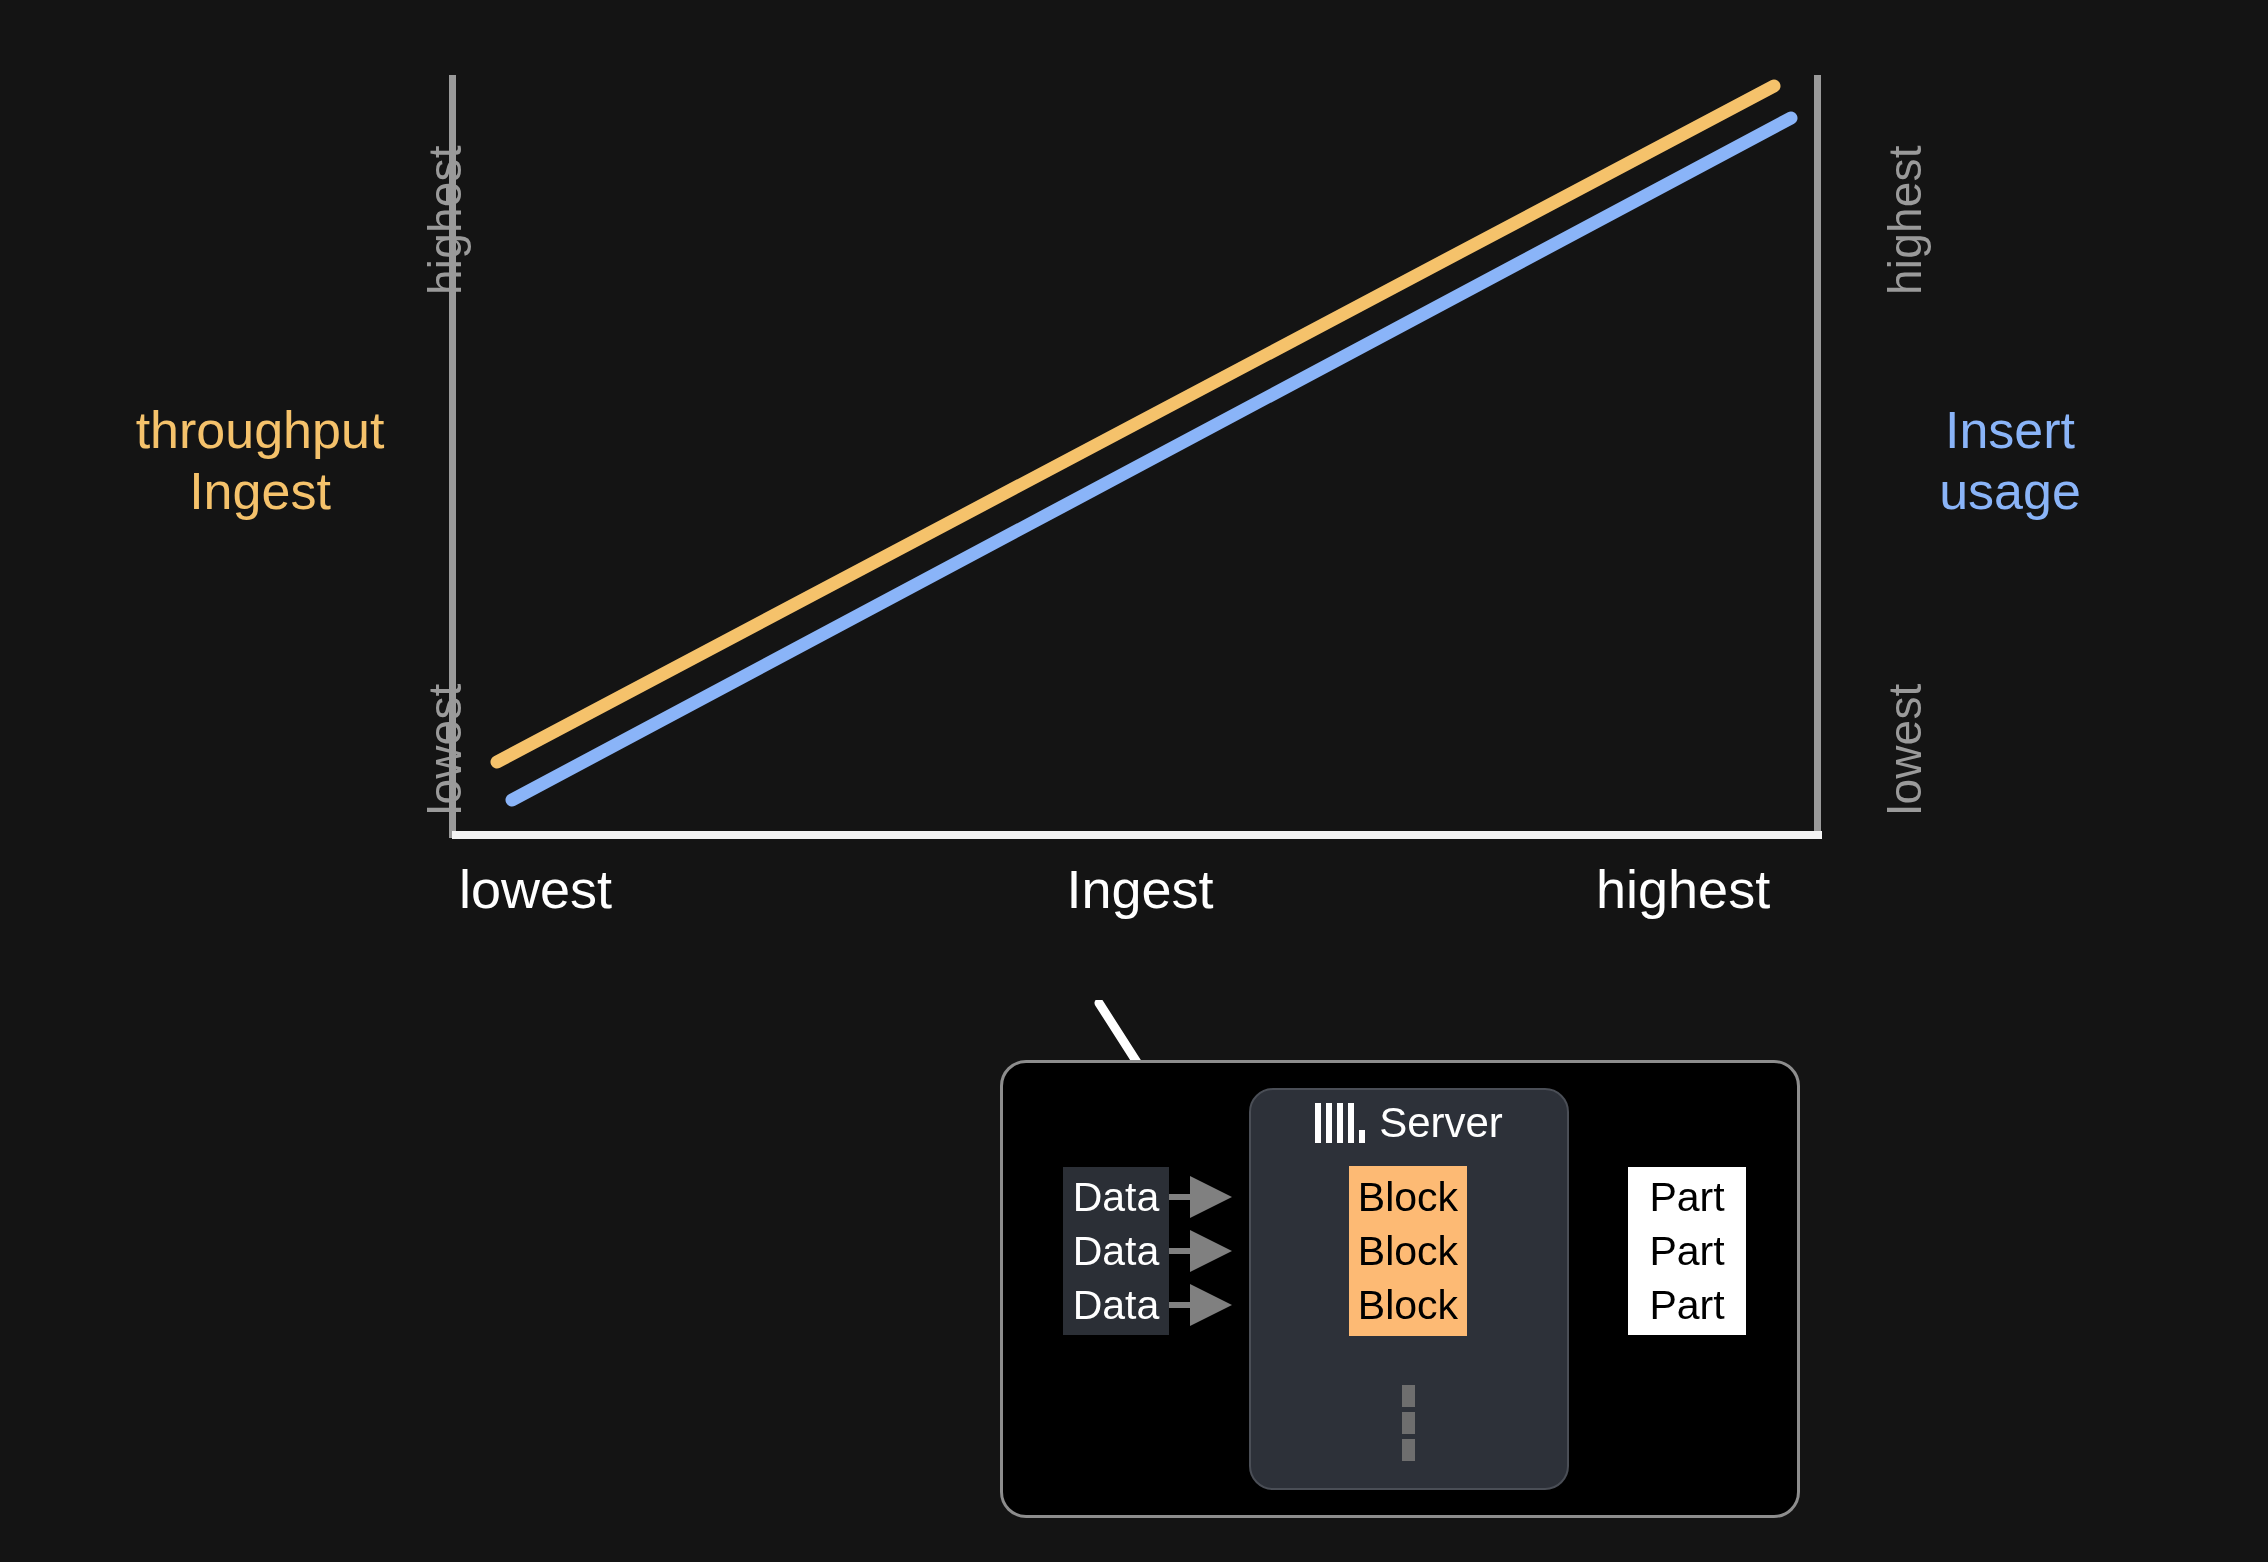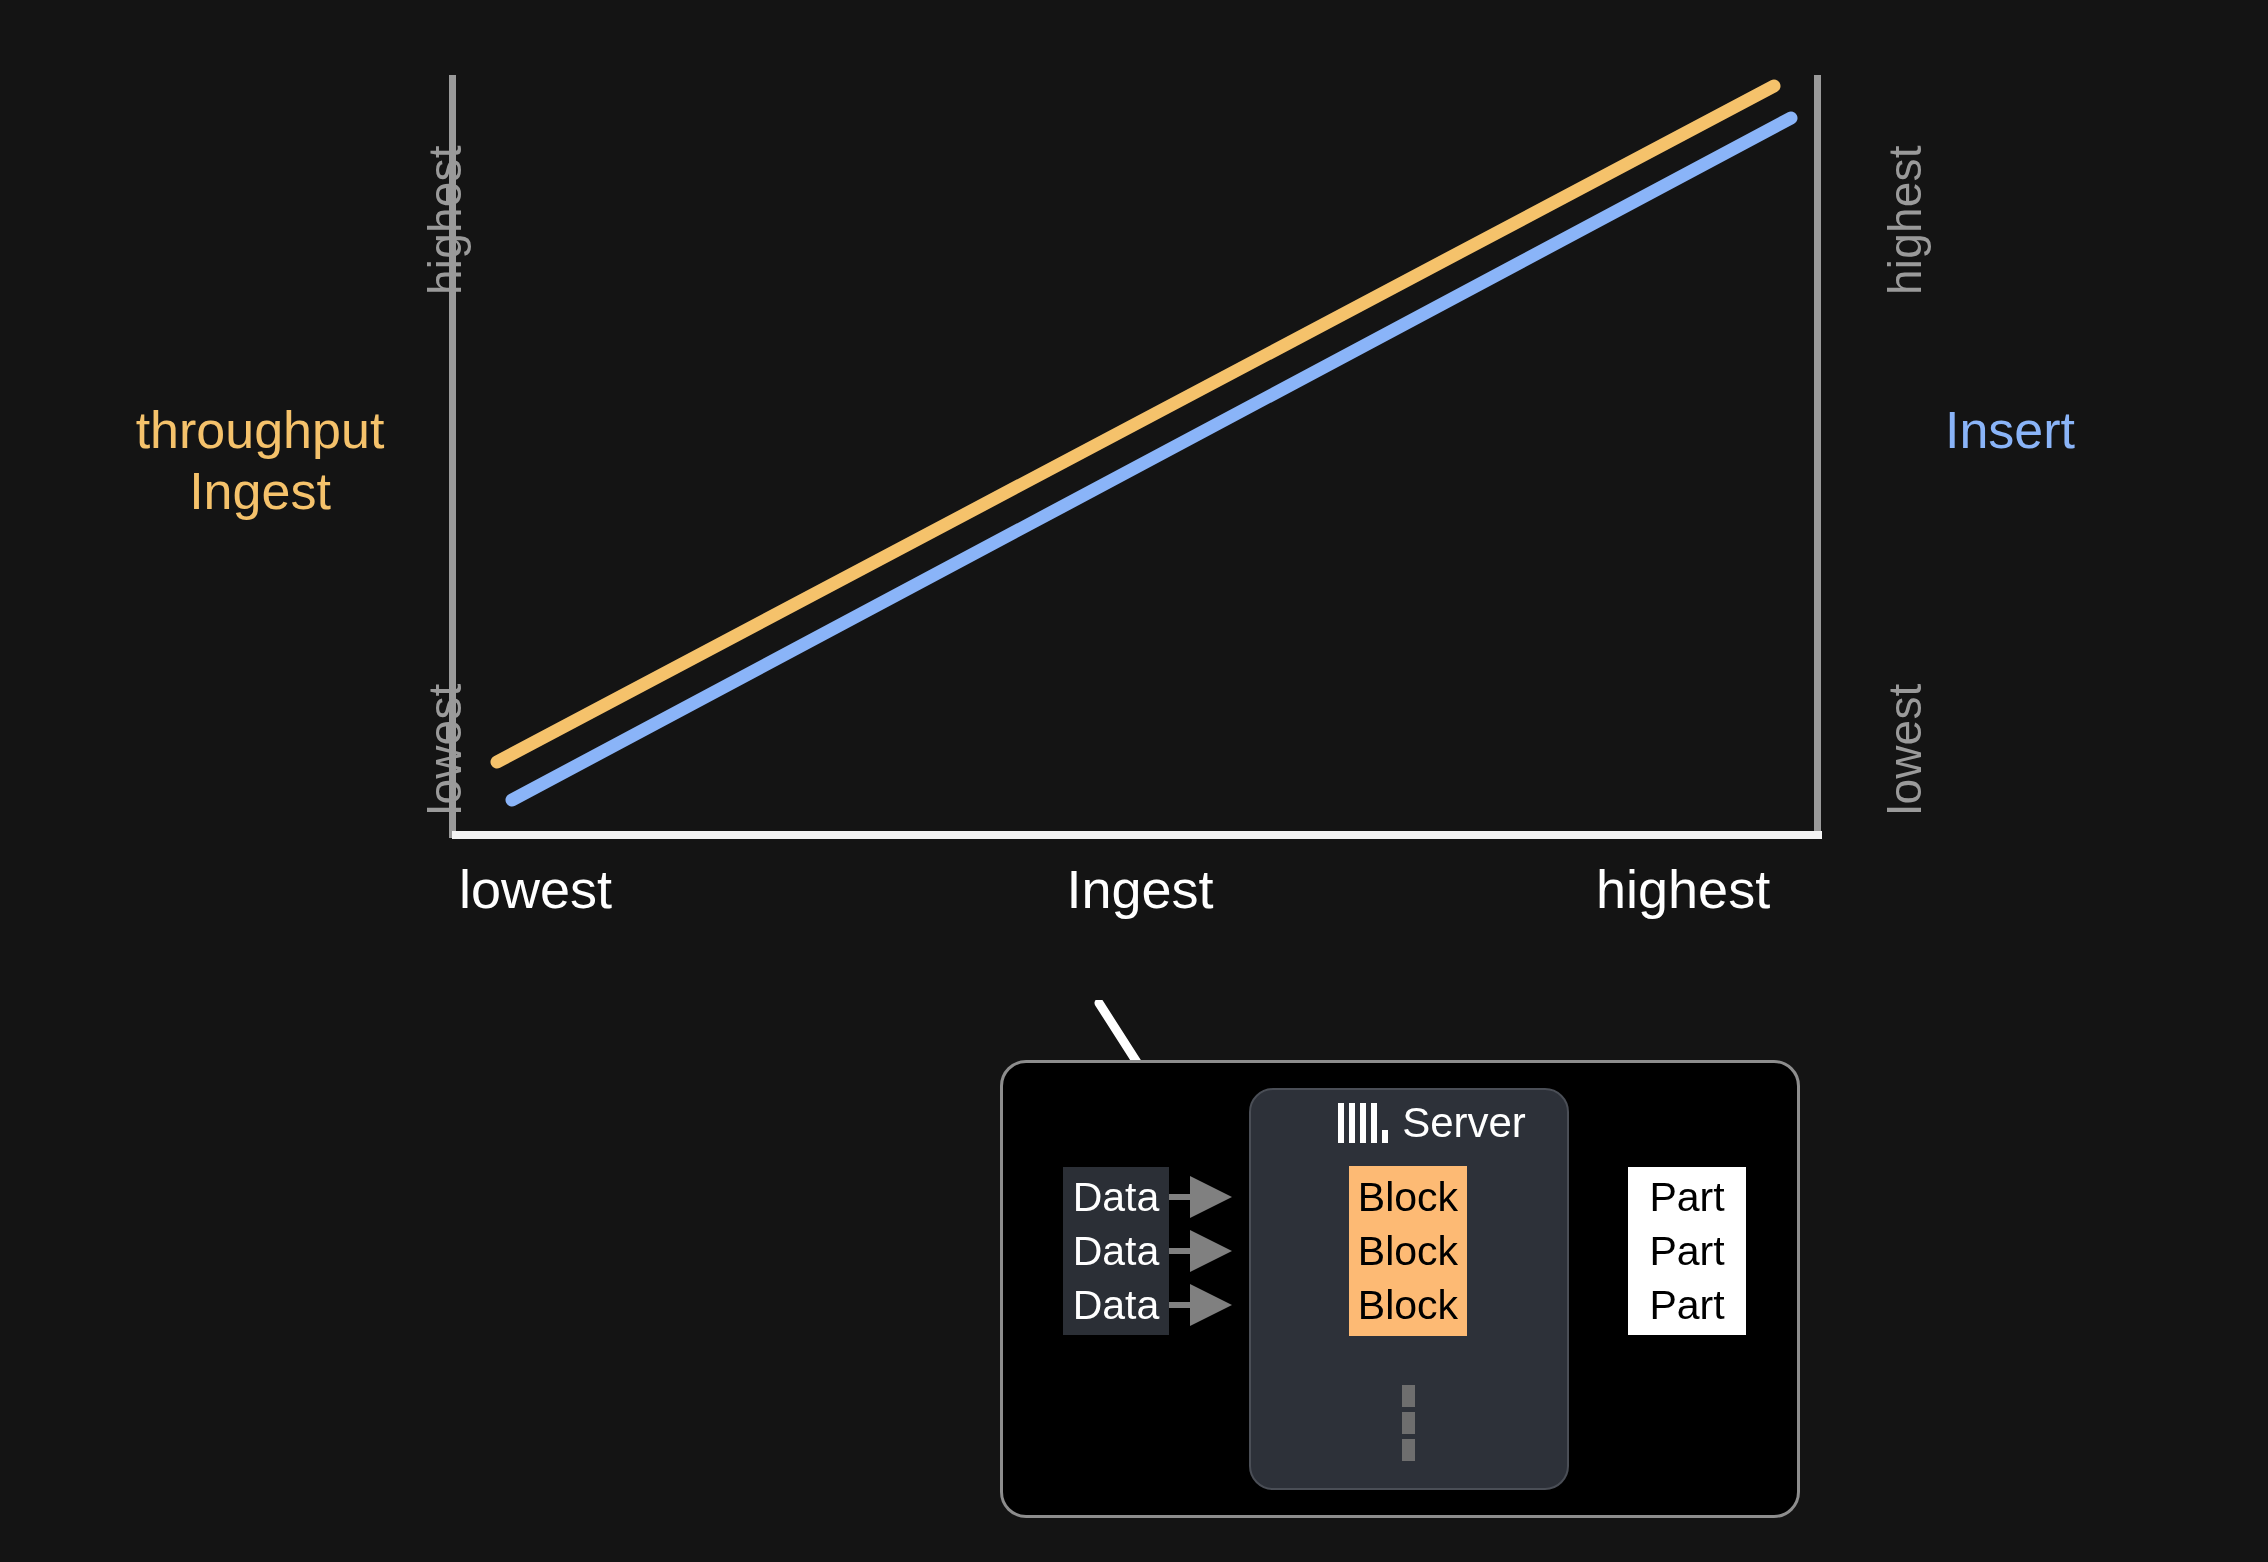--- a/index.html
+++ b/index.html
@@ -119,21 +119,20 @@
 
   #server-header {
     position: absolute;
     left: 1249px; top: 1095px;
     width: 320px;
     display: flex;
     align-items: center;
     justify-content: center;
     gap: 14px;
     height: 56px;
-    padding-left: 23px;
   }
   #server-label {
     color: #ffffff;
     font-size: 42px;
     white-space: nowrap;
   }
   .ch-logo {
     display: inline-flex;
     align-items: flex-end;
     gap: 5px;
@@ -210,20 +209,21 @@
 
   <div class="vlabel rot" style="left:1878px; top:295px;">highest</div>
   <div class="vlabel rot" style="left:1878px; top:815px;">lowest</div>
 
   <div class="axis-title" id="left-axis-title">
     <div>throughput</div>
     <div>Ingest</div>
   </div>
   <div class="axis-title" id="right-axis-title">
     <div>Insert</div>
+    <div>usage</div>
   </div>
 
   <div class="xlabel" id="xlabel-lowest">lowest</div>
   <div class="xlabel" id="xlabel-highest">highest</div>
   <div class="xlabel" id="xlabel-center">
     <div>Ingest</div>
   </div>
 
   <svg id="chart-lines" viewBox="0 0 2268 1010">
     <line id="series-line-0" x1="497" y1="762" x2="1774" y2="86" stroke="#f5c26b" stroke-width="13" stroke-linecap="round"></line>

